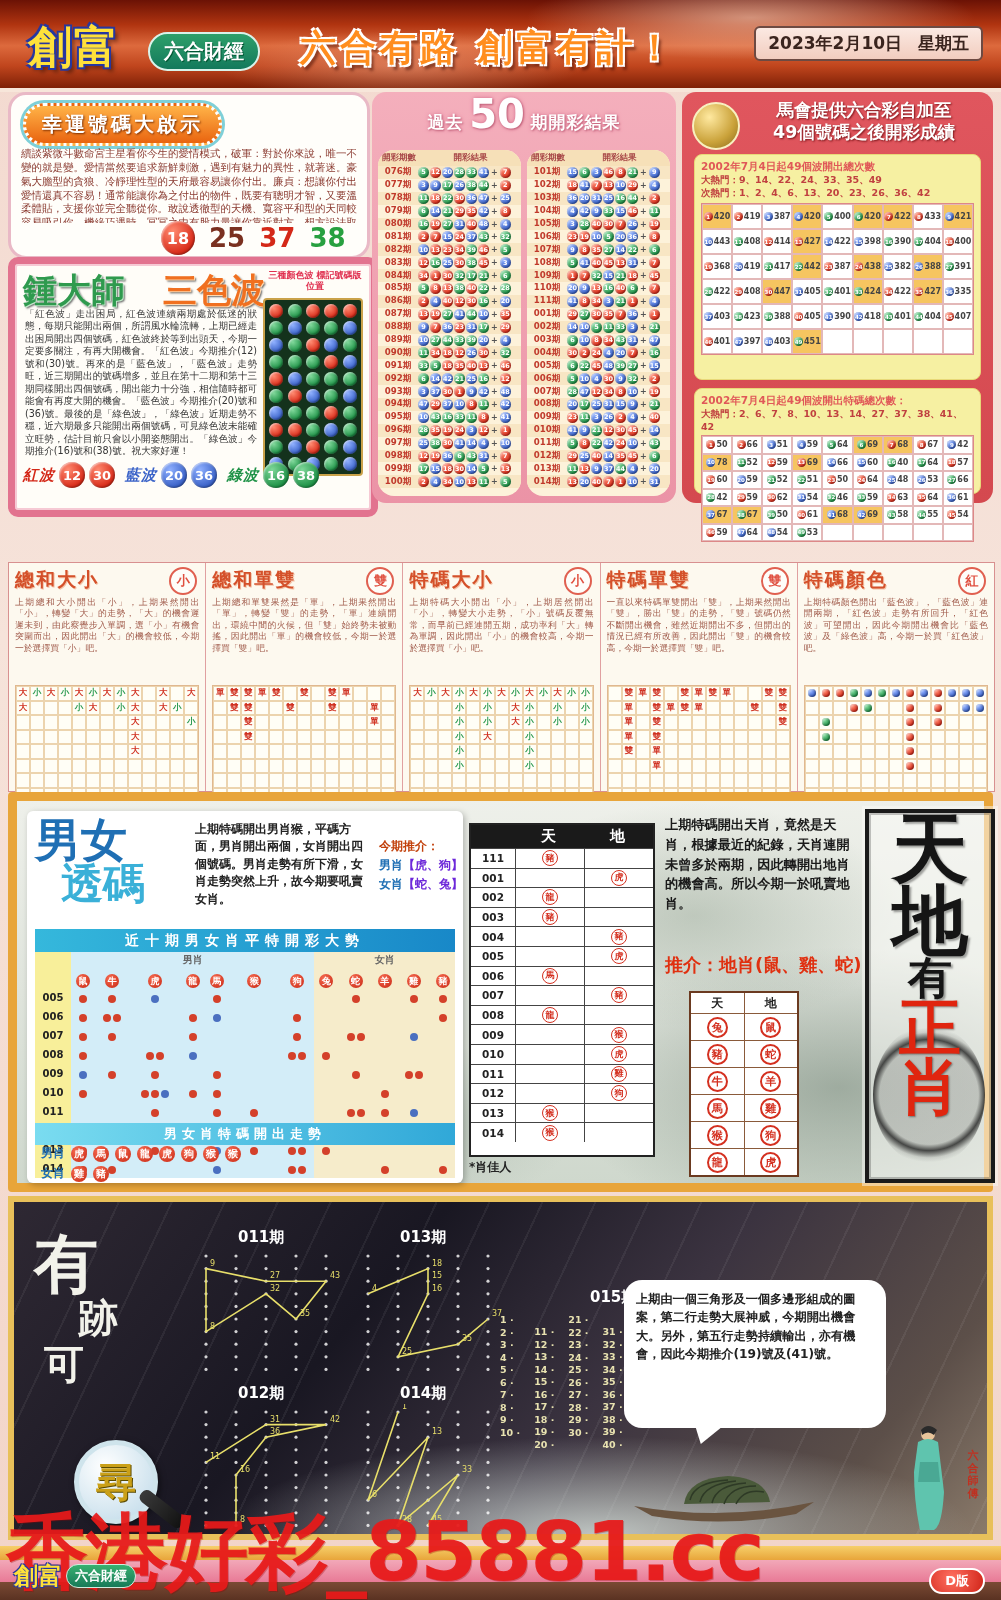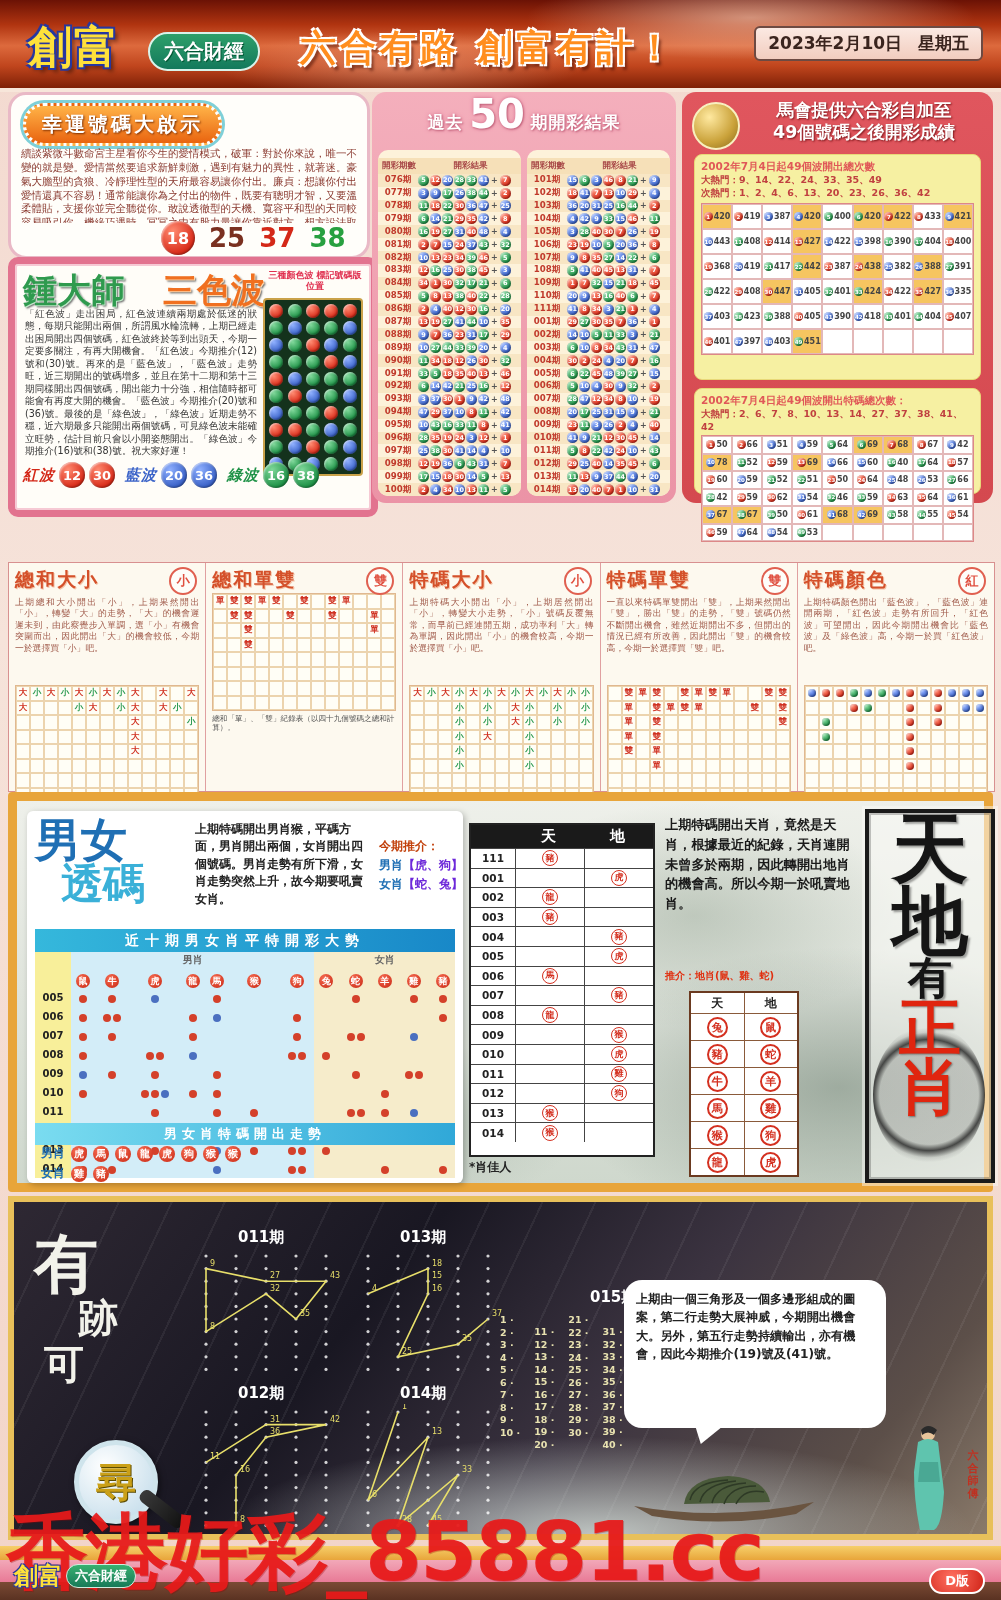--- a/index.html
+++ b/index.html
@@ -48,21 +48,21 @@
   #waves{left:8px;top:198px;width:340px;display:flex;gap:10px;align-items:center;}
   .wavegrp{display:flex;align-items:center;gap:4px;}
   .wavelab{font-size:15px;font-weight:900;font-style:italic;letter-spacing:1px;}
   
   #past50{left:372px;top:92px;width:304px;height:411px;background:linear-gradient(180deg,#f4afbc,#eb93a6);border-radius:14px;}
   #p50title{left:0;top:4px;width:304px;text-align:center;color:#fff;font-weight:900;
        text-shadow:1px 1px 2px #c06078,0 0 4px #d87090;}
   #p50title .sm{font-size:17px;letter-spacing:1px;}
   #p50title .big{font-size:40px;letter-spacing:0;line-height:.9;}
   #p50wrap{left:6px;top:58px;width:292px;height:346px;display:flex;gap:6px;}
-  .p50tbl{flex:1;background:#fdf2da;border-radius:10px;overflow:hidden;display:flex;flex-direction:column;justify-content:flex-end;}
+  .p50tbl{flex:1;background:#fdf2da;border-radius:16px;overflow:hidden;display:flex;flex-direction:column;}
   .p50hdr{display:flex;background:#f6e0b8;color:#a84848;font-size:8.5px;font-weight:bold;padding:2px 0;}
   .p50hdr span:first-child{width:42px;text-align:center;}
   .p50hdr span:last-child{flex:1;text-align:center;}
   .p50row{display:flex;align-items:center;height:12.9px;}
   .p50row:nth-child(odd){background:#f8e6c4;}
   .p50per{width:40px;text-align:center;font-size:8.6px;font-weight:bold;color:#c0392b;}
   .p50balls{display:flex;align-items:center;gap:1px;}
   .p50balls .ball{width:11px;height:11px;font-size:6.5px;}
   .plus{font-size:8px;color:#555;margin:0 1px;font-weight:bold;}
   
@@ -136,21 +136,21 @@
   #tdhead{display:flex;background:#1a1a1a;color:#fff;font-size:15px;font-weight:900;}
   #tdhead .h0{width:44px;} #tdhead .h1,#tdhead .h2{flex:1;text-align:center;padding:2px 0;letter-spacing:2px;}
   .tdrow{display:flex;border-top:1px solid #444;height:18.6px;align-items:center;}
   .tdrow .p{width:44px;text-align:center;font-size:10.5px;font-weight:bold;color:#222;}
   .tdrow .c{flex:1;text-align:center;border-left:1px solid #444;height:100%;display:flex;align-items:center;justify-content:center;}
   .zr{display:inline-flex;width:14px;height:14px;border-radius:50%;border:1.5px solid #d43020;color:#d43020;
       font-size:9px;font-weight:bold;align-items:center;justify-content:center;background:#fff;}
   #tdfoot{left:452px;top:358px;font-size:12px;font-weight:bold;color:#222;}
   
   #tdBody{left:648px;top:14px;width:190px;font-size:13.2px;line-height:1.5;font-weight:900;color:#1a1a1a;}
-  #tdTip{left:648px;top:168px;font-size:10px;font-weight:900;color:#e03010;}
+  #tdTip{left:648px;top:152px;font-size:18px;font-weight:900;color:#e03010;}
   #tdPairs{left:672px;top:190px;width:110px;border:2px solid #6b3a20;background:#fff;border-collapse:collapse;}
   #tdPairs td,#tdPairs th{border:1px solid #8a5a3a;text-align:center;height:24px;font-size:12px;}
   #tdPairs th{font-weight:900;color:#222;height:18px;}
   .zr2{display:inline-flex;width:17px;height:17px;border-radius:50%;border:2px solid #d43020;color:#d43020;
       font-size:11px;font-weight:900;align-items:center;justify-content:center;}
   #tdBanner{left:848px;top:8px;width:122px;height:366px;border:4px solid #1a1a1a;background:rgba(250,250,245,.55);
       box-shadow:0 0 0 3px rgba(250,250,245,.5), inset 0 0 0 2px rgba(26,26,26,.25);}
   #tdBanner .bigchar{display:block;text-align:center;font-weight:900;color:#151515;line-height:.95;
       text-shadow:2px 2px 2px rgba(0,0,0,.35);}
   #tdBanner .ink{position:absolute;left:4px;top:212px;width:112px;height:140px;border-radius:50%;
@@ -1508,20 +1508,21 @@
           <div></div>
           <div></div>
           <div></div>
           <div></div>
         </div>
         <div class="acolFoot">總和「大」、「小」紀錄表（以四十九個號碼之總和，即1225，再以機會率四十九分之七：1225×7÷49＝175為「大」；即首七個開彩號碼總和175或以上謂之「大」，總174或以下謂之「小」）。</div>
       </div>
       <div class="acol">
         <div class="acolTitle">總和單雙</div>
         <div class="acolBadge">雙</div>
+        <div class="acolBody">上期總和單雙果然是「單」，上期果然開出「單」，轉變「雙」的走勢，「單」連續開出，環繞中間的火候，但「雙」始終勢未被動搖，因此開出「單」的機會較低，今期一於選擇買「雙」吧。</div>
         <div class="agrid">
           <div class="t-big">單</div>
           <div class="t-even">雙</div>
           <div class="t-even">雙</div>
           <div class="t-big">單</div>
           <div class="t-even">雙</div>
           <div></div>
           <div class="t-even">雙</div>
           <div></div>
           <div class="t-even">雙</div>

